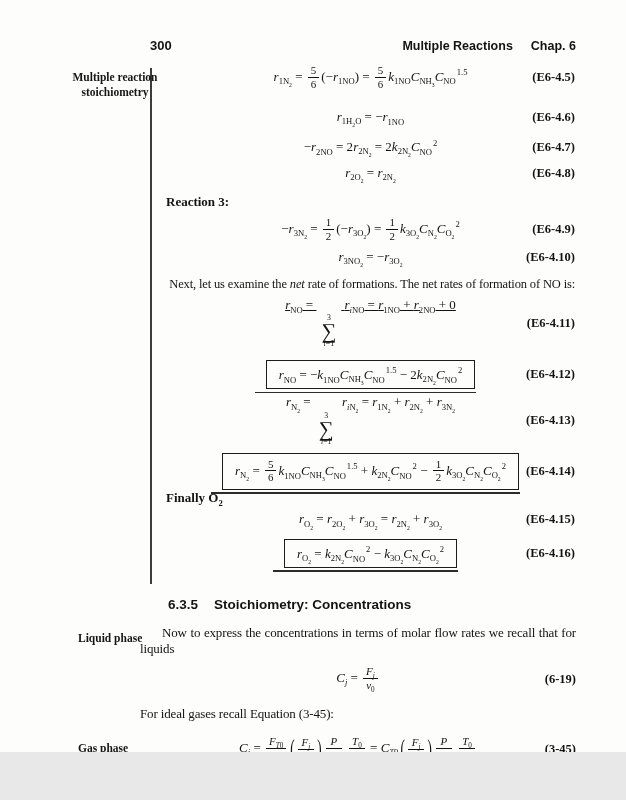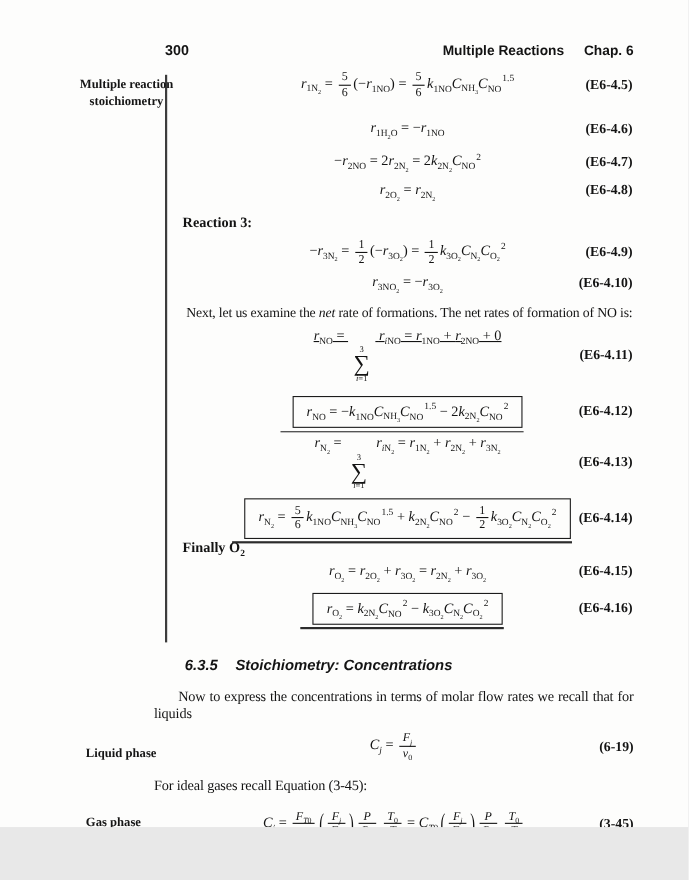--- a/index.html
+++ b/index.html
@@ -10,34 +10,34 @@
   .header{position:absolute;left:150px;right:50px;top:38px;display:flex;
           justify-content:space-between;align-items:baseline;}
   .folio{font-family:"Liberation Sans",sans-serif;font-weight:700;font-size:13px;}
   .runhead{font-family:"Liberation Sans",sans-serif;font-weight:700;font-size:12.5px;
            display:flex;gap:18px;}
 
   
   .vrule{position:absolute;left:150px;top:68px;width:2px;height:516px;background:#3c3c3c;}
   .mnote{position:absolute;font-weight:700;font-size:11.5px;line-height:1.3;color:#161616;}
   .mnote.stoich{left:50px;top:70px;width:98px;text-align:center;margin-left:16px;}
-  .mnote.liquid{left:78px;top:678px;}
+  .mnote.liquid{left:78px;top:631px;}
   .mnote.gas{left:78px;top:741px;}
 
   
   .upper{position:absolute;left:166px;top:62px;width:409px;}
   .lower{position:absolute;left:140px;top:597px;width:436px;}
 
   
   .bold-head{font-weight:700;font-size:13px;}
   .para{font-size:12.5px;line-height:1.25;letter-spacing:-0.15px;}
   .nowrap{white-space:nowrap;}
   .indent{text-indent:22px;text-align:justify;font-size:13px;}
   .section-head{font-family:"Liberation Sans",sans-serif;font-weight:700;font-size:13.5px;
-                display:flex;gap:16px;padding-left:28px;font-style:italic;}
+                display:flex;gap:16px;padding-left:28px;}
 
   
   .eqrow{position:relative;display:flex;justify-content:center;align-items:center;min-height:22px;}
   .eqlabel{position:absolute;right:0;top:50%;transform:translateY(-50%);
            font-weight:700;font-size:12.5px;white-space:nowrap;}
   .math{font-size:13px;white-space:nowrap;}
   .mi{font-style:italic;}
   sub.ms{font-size:.66em;line-height:0;}
   sup.ms{font-size:.66em;line-height:0;margin-left:1px;}
   .frac{display:inline-block;text-align:center;vertical-align:-0.62em;line-height:1.15;

